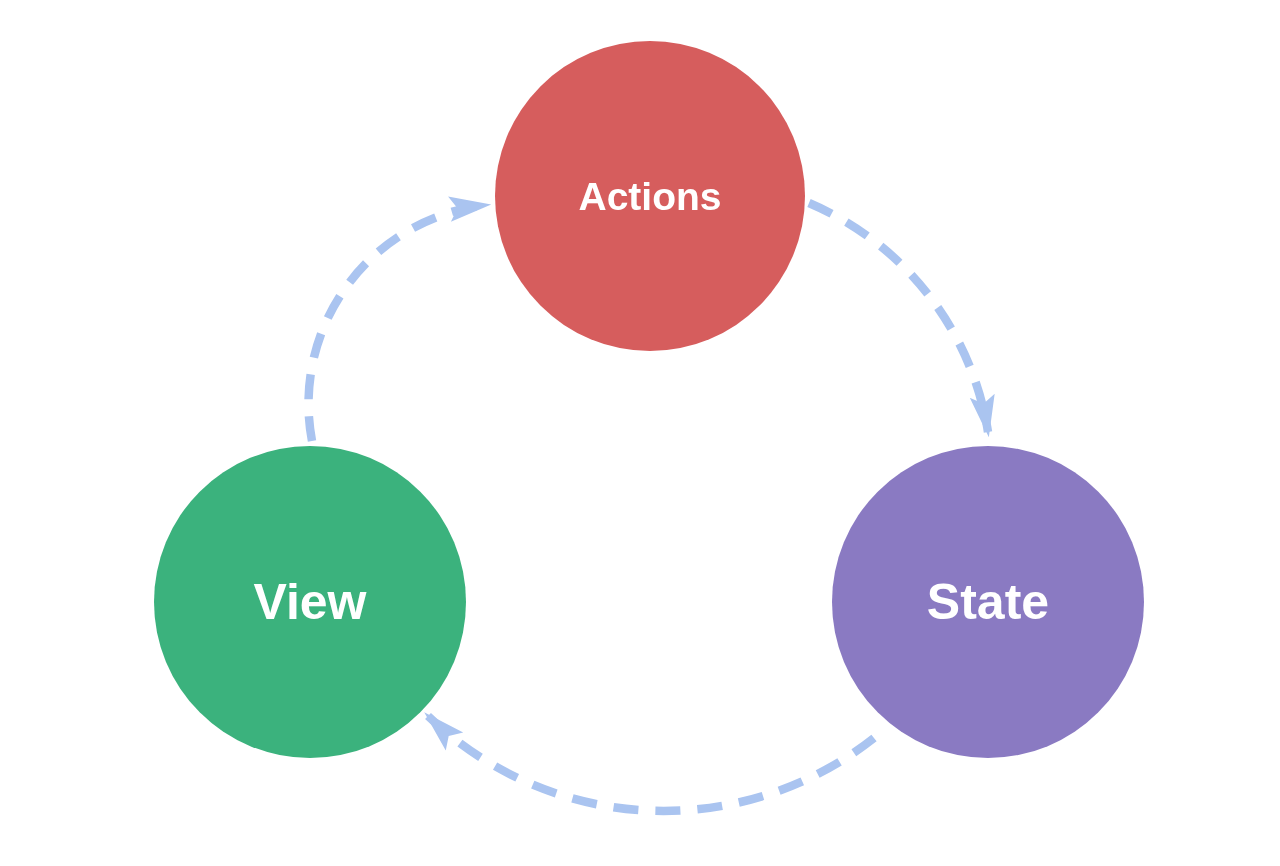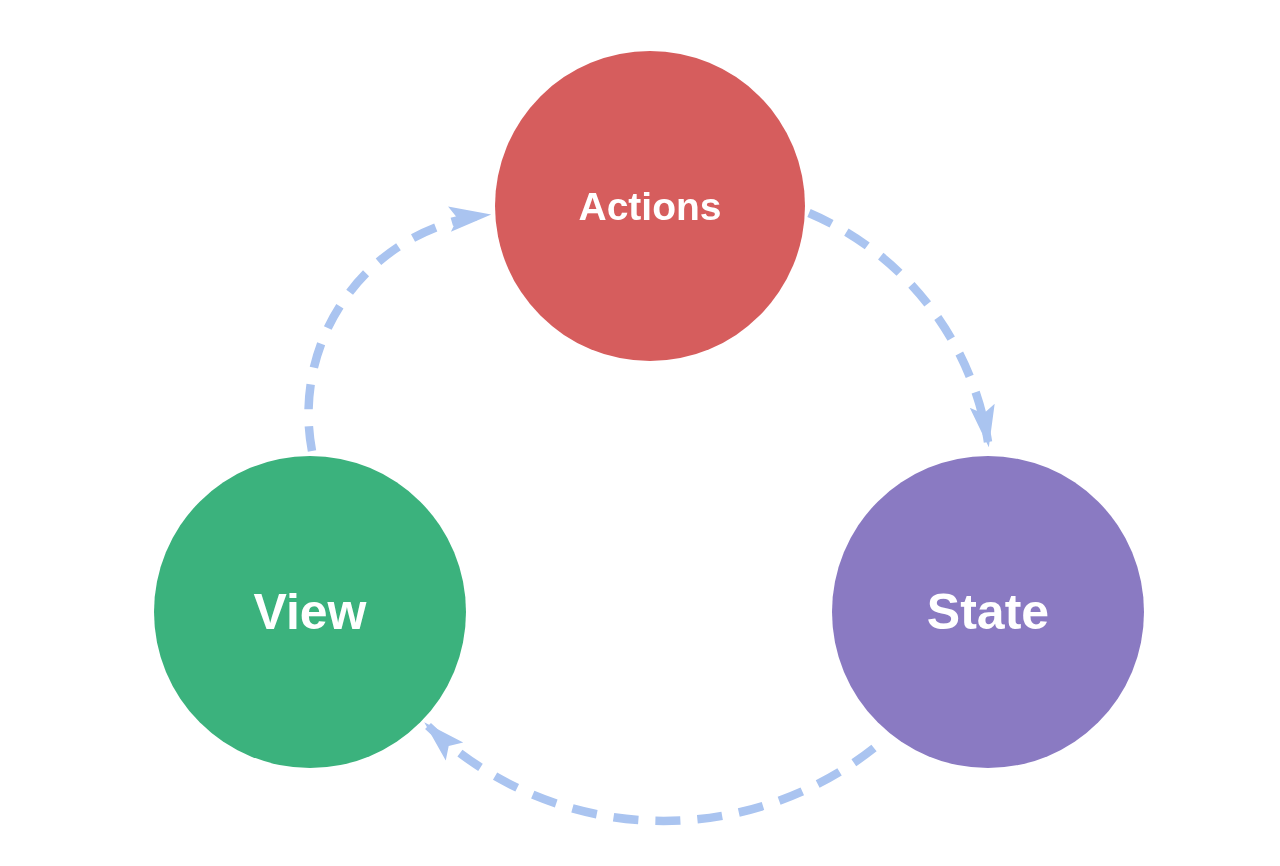--- a/index.html
+++ b/index.html
@@ -7,21 +7,20 @@
     padding: 0;
     width: 1280px;
     height: 866px;
     overflow: hidden;
     font-family: "Liberation Sans", sans-serif;
   }
   .canvas {
     position: relative;
     width: 1280px;
     height: 821px;
-    margin-top: 10px;
   }
   svg { display: block; }
   .edge {
     fill: none;
     stroke-width: 8.5;
     stroke-dasharray: 25 17;
     stroke-linecap: butt;
   }
   .node-label {
     font-family: "Liberation Sans", sans-serif;

